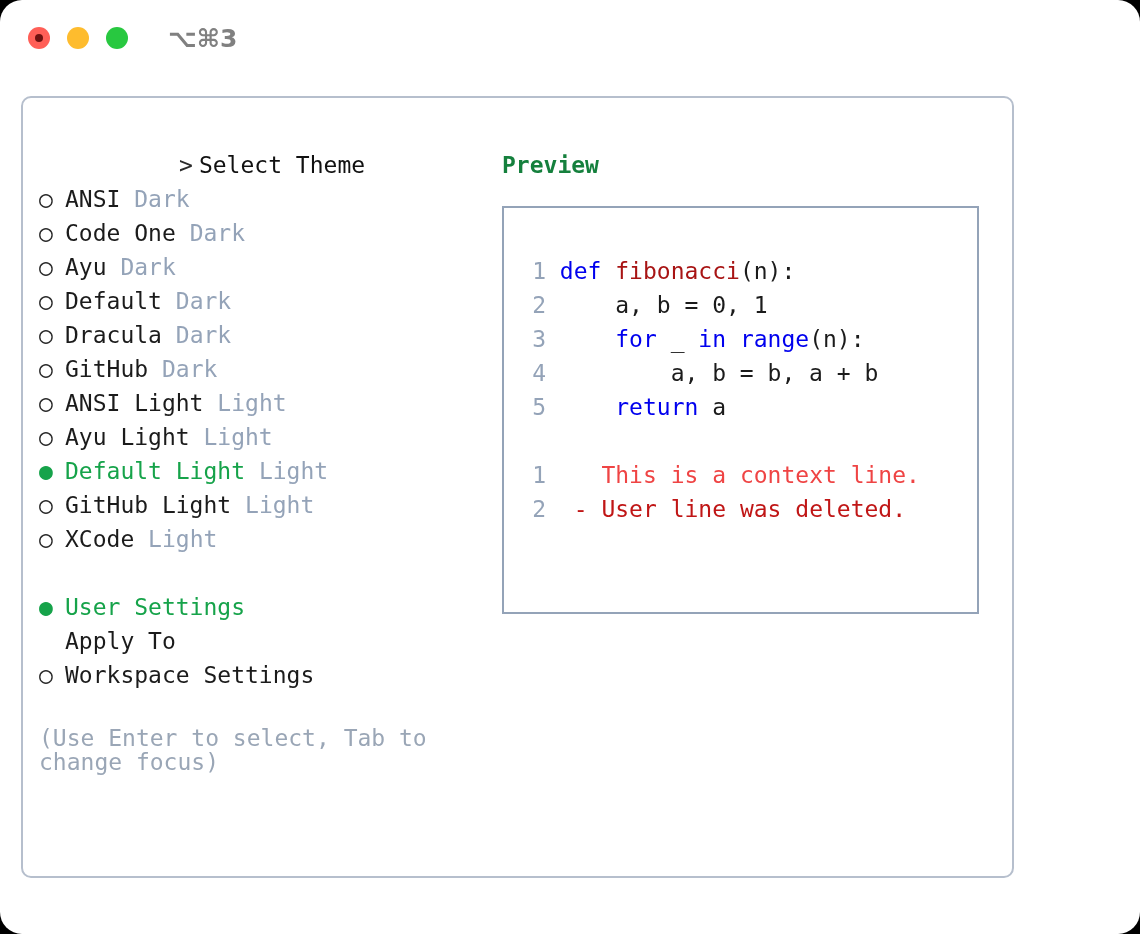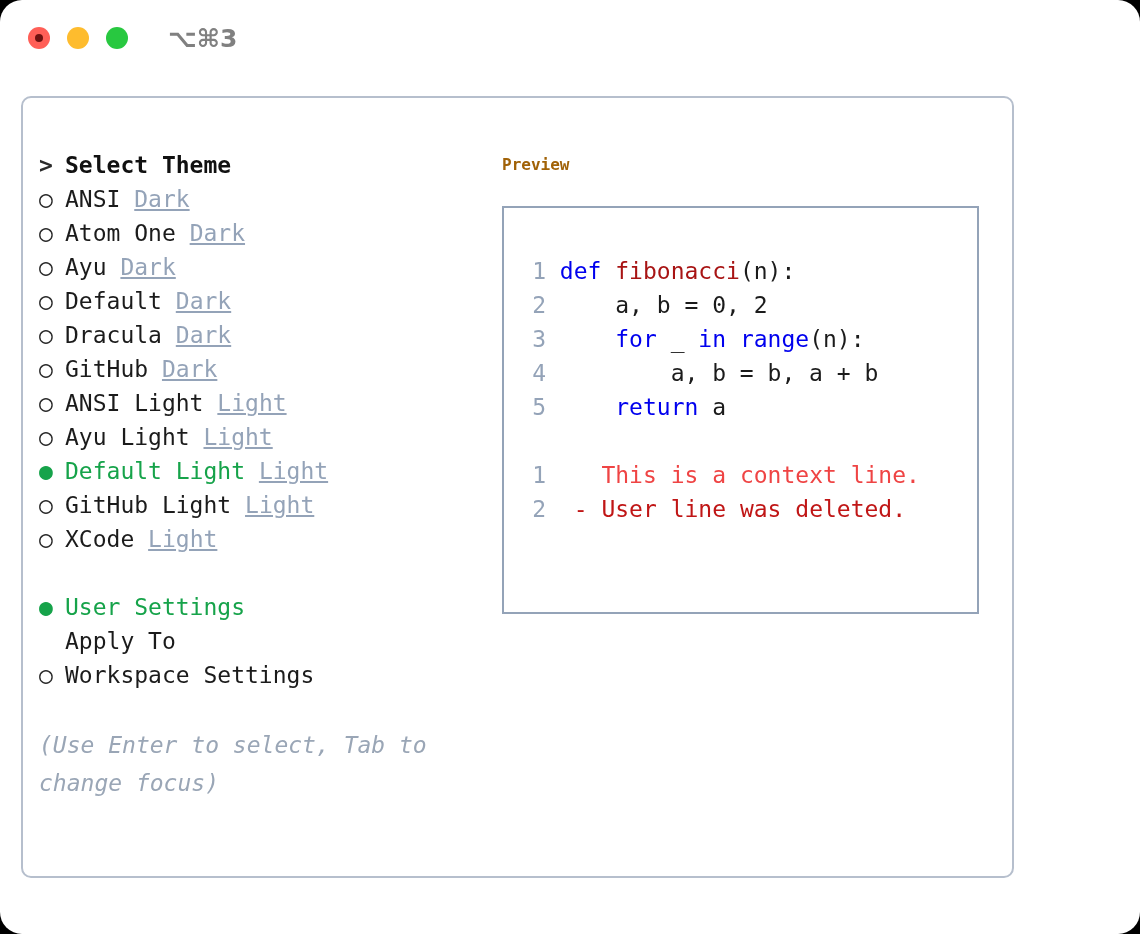--- a/index.html
+++ b/index.html
@@ -103,58 +103,57 @@
   .row {
     height: 34px;
     line-height: 34px;
     font-size: 23px;
     white-space: pre;
     color: #1b1b1b;
     display: block;
   }
 
   .heading {
-    font-weight: bold;
+    font-weight: normal;
     color: #111111;
+    text-align: center;
   }
   .marker {
     display: inline-block;
     width: 26px;
     color: #2b2b2b;
   }
   .marker.sel { color: #16a34a; }
   .label-sel  { color: #16a34a; margin-top: 12px; }
   .meta {
     color: #94a3b8;
-    text-decoration: underline;
   }
 
   .spacer { height: 34px; }
 
   .hint {
     font-size: 23px;
-    line-height: 38px;
+    line-height: 24px;
     color: #9aa6b6;
     white-space: pre;
     width: 420px;
-    font-style: italic;
   }
 
   
   .right-col {
     position: absolute;
     left: 479px;
     top: 50px;
     width: 500px;
   }
   .preview-title {
-    font-size: 16px;
+    font-size: 23px;
     line-height: 34px;
     font-weight: bold;
-    color: #a16207;
+    color: #15803d;
     white-space: pre;
   }
   .preview-box {
     margin-top: 24px;
     width: 477px;
     height: 408px;
     border: 2px solid #94a3b8;
     box-sizing: border-box;
     background: #ffffff;
     position: relative;
@@ -203,21 +202,21 @@
 
   <div class="panel">
     <div class="cols">
 
       <div class="left-col">
 
         <div class="row heading"><span class="marker">&gt;</span><span>Select Theme</span></div>
 
         <div class="row"><span class="marker">○</span><span>ANSI</span><span class="plain"> </span><span class="meta">Dark</span></div>
 
-        <div class="row"><span class="marker">○</span><span>Atom One</span><span class="plain"> </span><span class="meta">Dark</span></div>
+        <div class="row"><span class="marker">○</span><span>Code One</span><span class="plain"> </span><span class="meta">Dark</span></div>
 
         <div class="row"><span class="marker">○</span><span>Ayu</span><span class="plain"> </span><span class="meta">Dark</span></div>
 
         <div class="row"><span class="marker">○</span><span>Default</span><span class="plain"> </span><span class="meta">Dark</span></div>
 
         <div class="row"><span class="marker">○</span><span>Dracula</span><span class="plain"> </span><span class="meta">Dark</span></div>
 
         <div class="row"><span class="marker">○</span><span>GitHub</span><span class="plain"> </span><span class="meta">Dark</span></div>
 
         <div class="row"><span class="marker">○</span><span>ANSI Light</span><span class="plain"> </span><span class="meta">Light</span></div>
@@ -246,21 +245,21 @@
       </div>
 
       <div class="right-col">
         <div class="preview-title">Preview</div>
 
         <div class="preview-box">
           <div class="code">
 
             <div class="cline"><span class="lno">1</span><span> </span><span class="kw">def</span><span class="plain"> </span><span class="fn">fibonacci</span><span class="plain">(n):</span></div>
 
-            <div class="cline"><span class="lno">2</span><span> </span><span class="plain">    a, b = 0, 2</span></div>
+            <div class="cline"><span class="lno">2</span><span> </span><span class="plain">    a, b = 0, 1</span></div>
 
             <div class="cline"><span class="lno">3</span><span> </span><span class="plain">    </span><span class="kw">for</span><span class="plain"> _ </span><span class="kw">in</span><span class="plain"> </span><span class="bi">range</span><span class="plain">(n):</span></div>
 
             <div class="cline"><span class="lno">4</span><span> </span><span class="plain">        a, b = b, a + b</span></div>
 
             <div class="cline"><span class="lno">5</span><span> </span><span class="plain">    </span><span class="kw">return</span><span class="plain"> a</span></div>
 
             <div class="blank"></div>
 
             <div class="cline"><span class="lno">1</span><span class="ctx">  </span><span class="ctx"> </span><span class="ctx"> </span><span class="ctx">This is a context line.</span></div>

